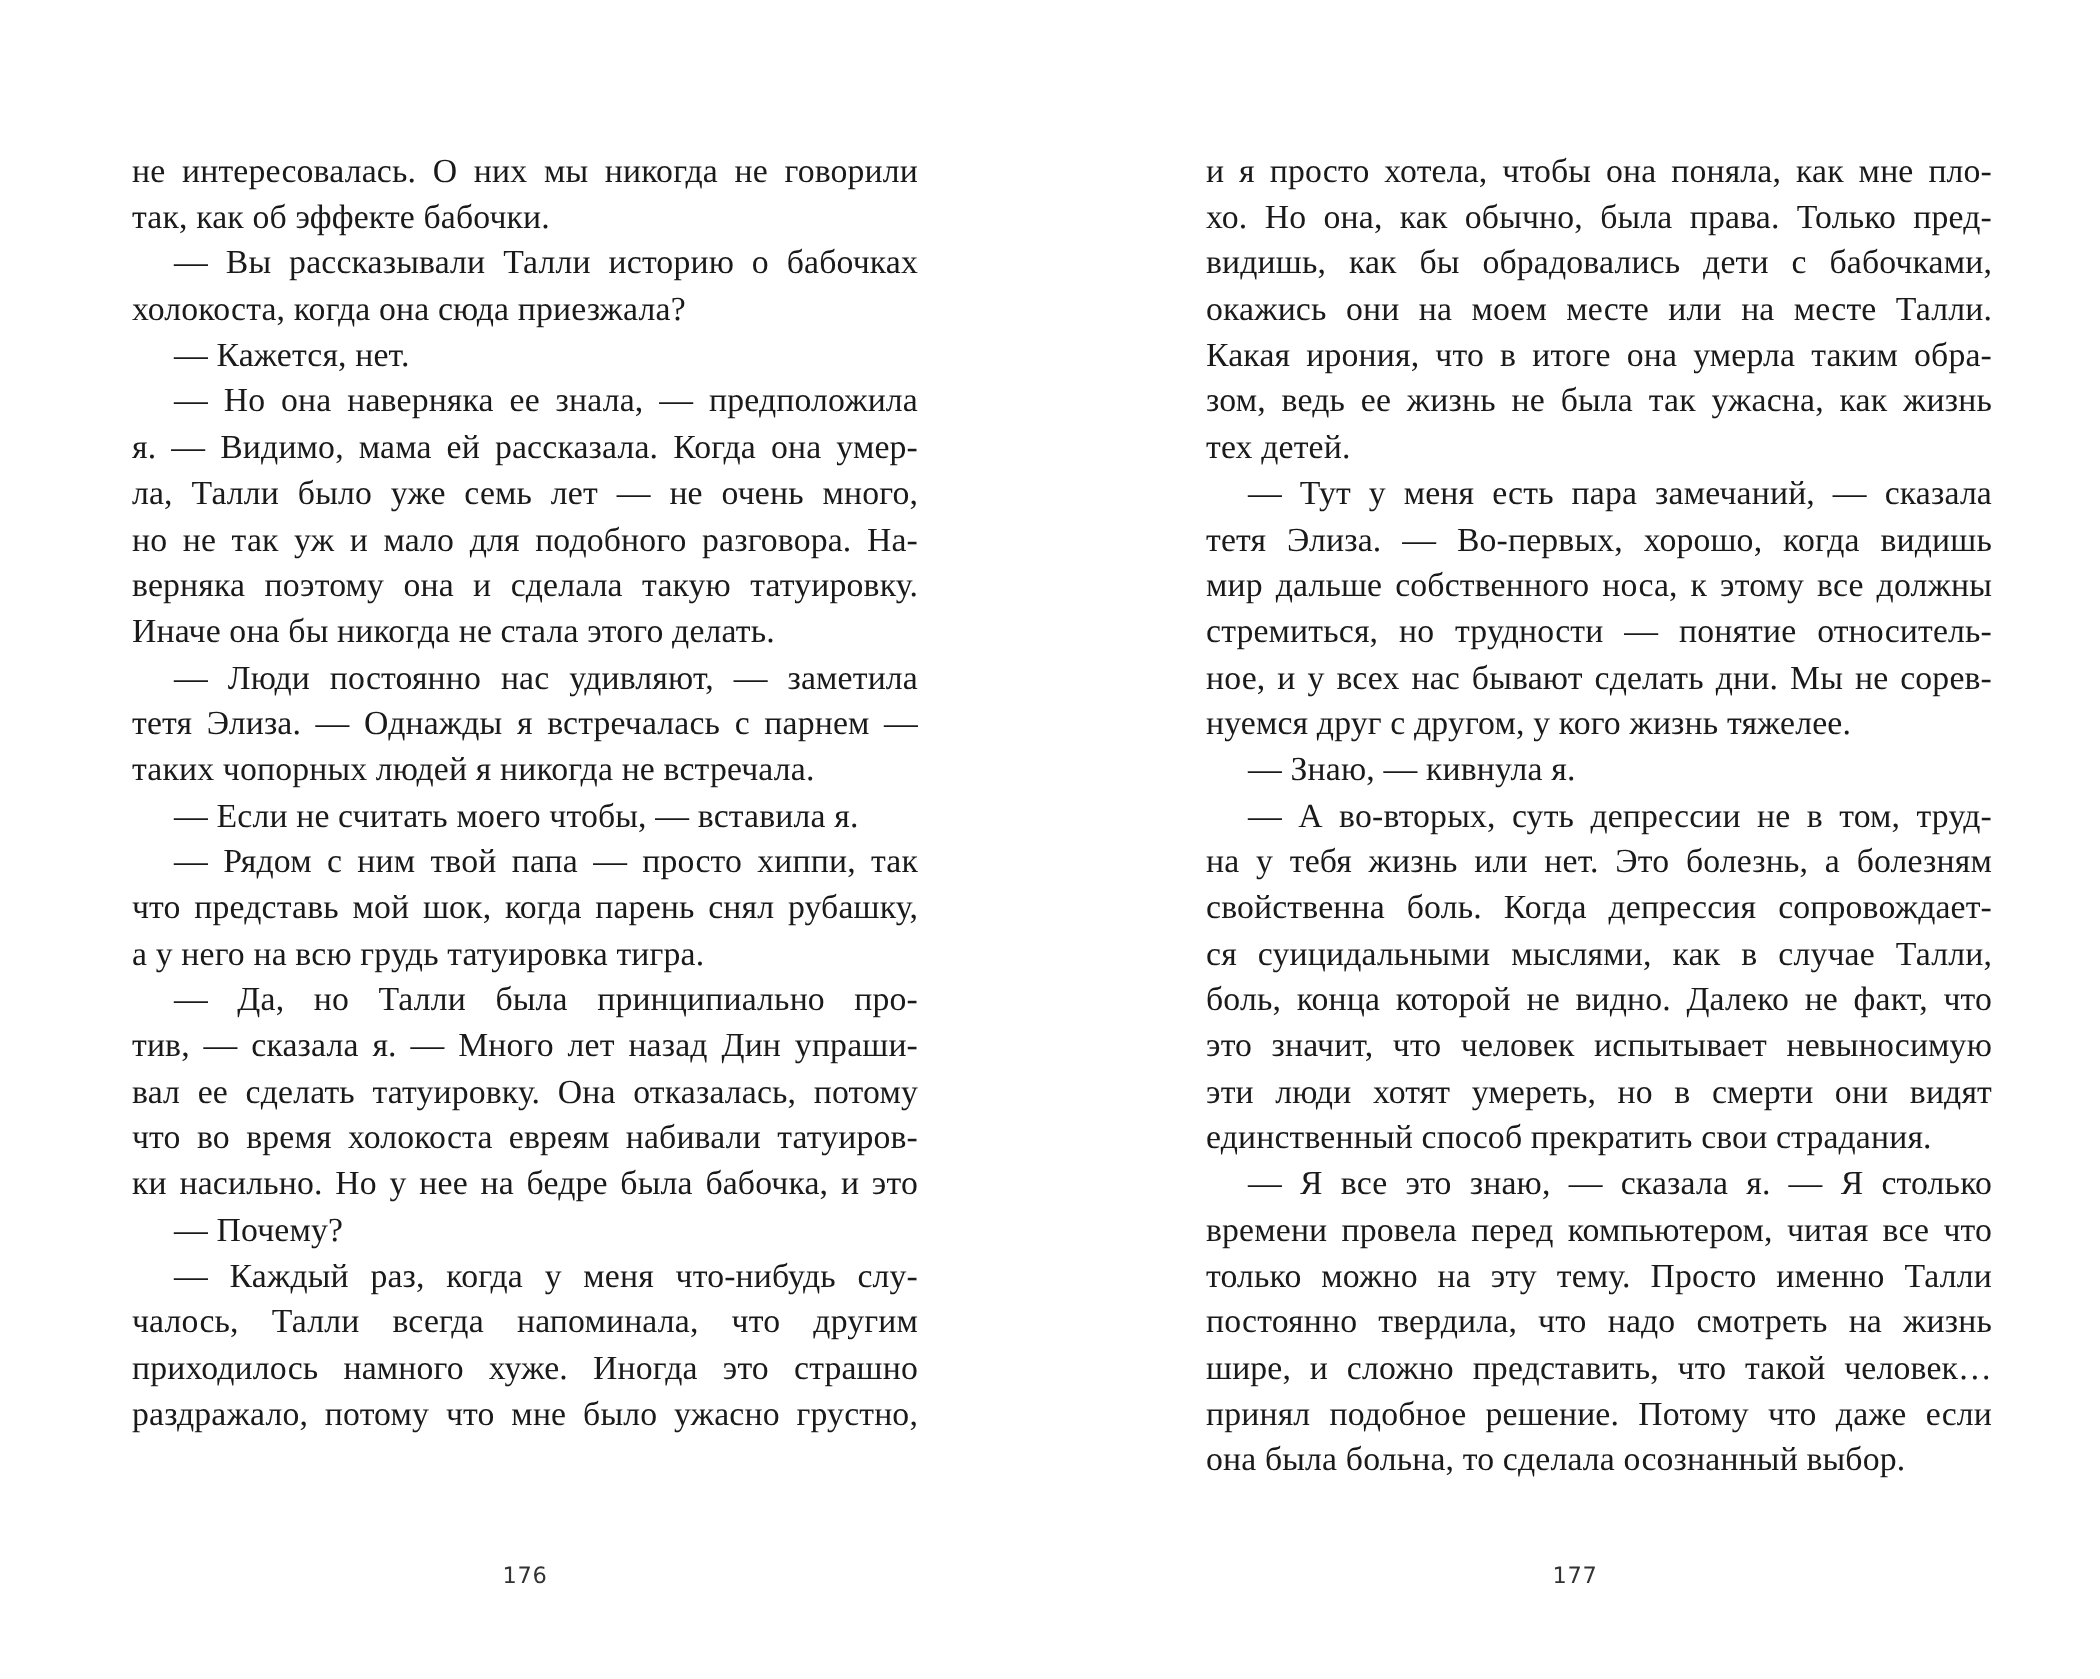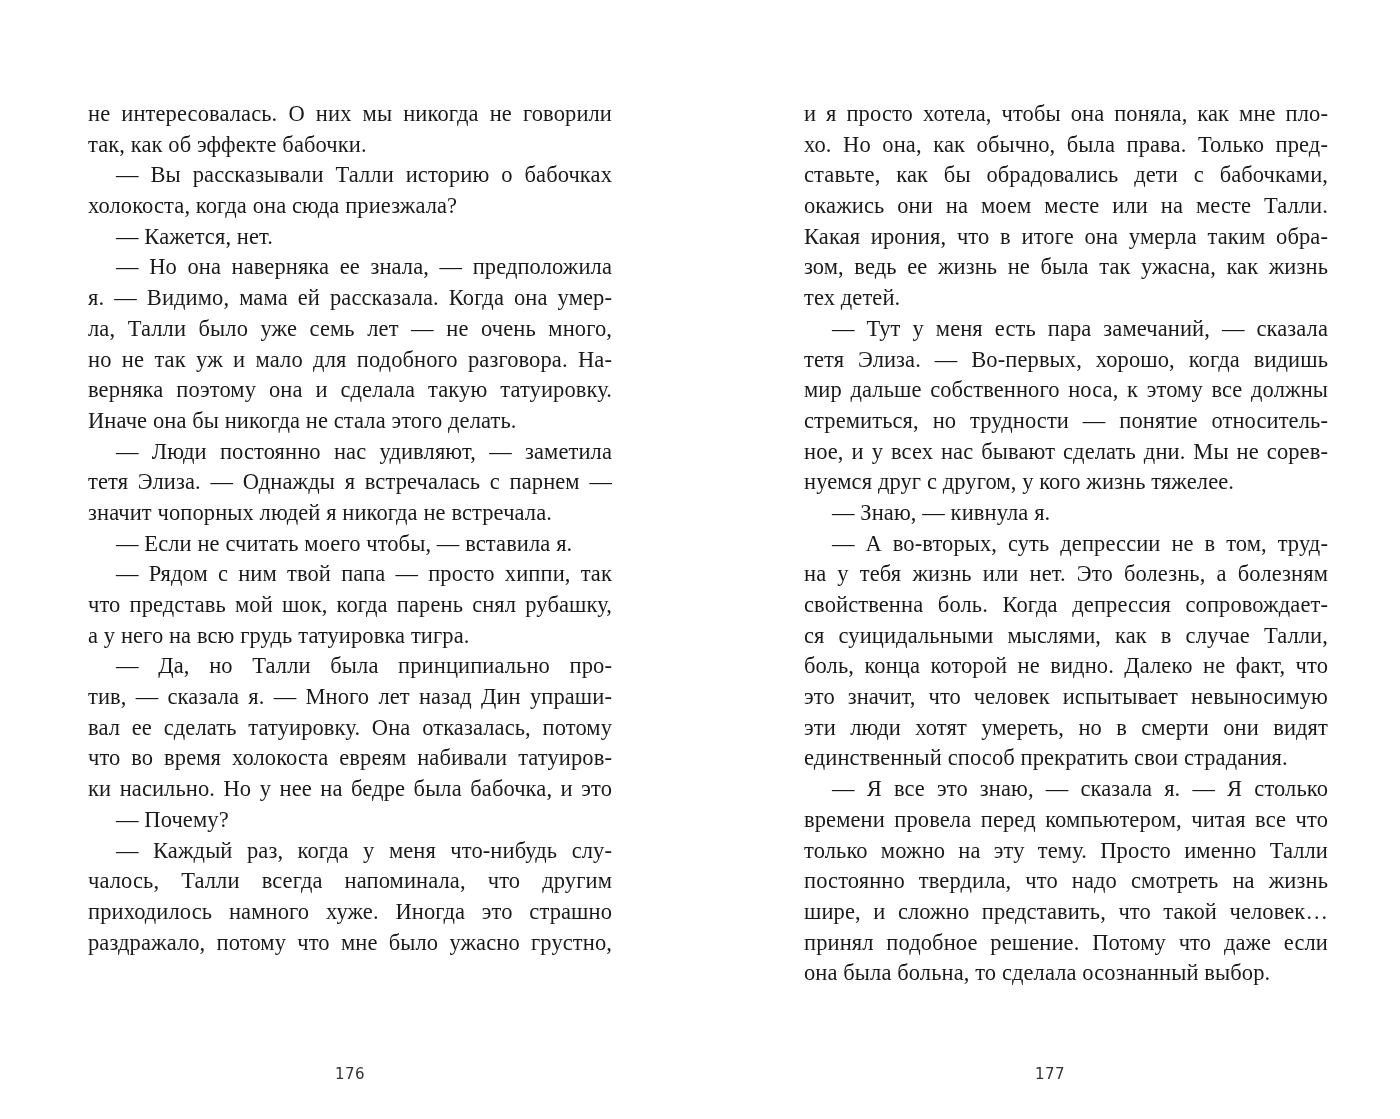--- a/index.html
+++ b/index.html
@@ -60,21 +60,20 @@
 
   .page-number {
     position: absolute;
     top: 1041px;
     width: 100%;
     text-align: center;
     font-family: "DejaVu Sans", sans-serif;
     font-size: 15px;
     color: #333333;
     letter-spacing: 0.5px;
-    margin-top: 24px;
   }
   .page-left .page-number  { left: 0; width: 700px; }
   .page-right .page-number { left: 0; width: 700px; }
 </style>
 </head>
 <body>
 
 <div class="spread">
 
   <div class="page page-left">
@@ -85,21 +84,21 @@
         <span class="line last">холокоста, когда она сюда приезжала?</span>
         <span class="line indent last">— Кажется, нет.</span>
         <span class="line indent">— Но она наверняка ее знала, — предположила</span>
         <span class="line">я. — Видимо, мама ей рассказала. Когда она умер-</span>
         <span class="line">ла, Талли было уже семь лет — не очень много,</span>
         <span class="line">но не так уж и мало для подобного разговора. На-</span>
         <span class="line">верняка поэтому она и сделала такую татуировку.</span>
         <span class="line last">Иначе она бы никогда не стала этого делать.</span>
         <span class="line indent">— Люди постоянно нас удивляют, — заметила</span>
         <span class="line">тетя Элиза. — Однажды я встречалась с парнем —</span>
-        <span class="line last">значит чопорных людей я никогда не встречала.</span>
+        <span class="line last">таких чопорных людей я никогда не встречала.</span>
         <span class="line indent last">— Если не считать моего чтобы, — вставила я.</span>
         <span class="line indent">— Рядом с ним твой папа — просто хиппи, так</span>
         <span class="line">что представь мой шок, когда парень снял рубашку,</span>
         <span class="line last">а у него на всю грудь татуировка тигра.</span>
         <span class="line indent">— Да, но Талли была принципиально про-</span>
         <span class="line">тив, — сказала я. — Много лет назад Дин упраши-</span>
         <span class="line">вал ее сделать татуировку. Она отказалась, потому</span>
         <span class="line">что во время холокоста евреям набивали татуиров-</span>
         <span class="line">ки насильно. Но у нее на бедре была бабочка, и это</span>
         <span class="line indent last">— Почему?</span>
@@ -108,21 +107,21 @@
         <span class="line">приходилось намного хуже. Иногда это страшно</span>
         <span class="line">раздражало, потому что мне было ужасно грустно,</span>
       </div>
     <div class="page-number">176</div>
   </div>
 
   <div class="page page-right">
     <div class="text-block" id="right-text">
         <span class="line">и я просто хотела, чтобы она поняла, как мне пло-</span>
         <span class="line">хо. Но она, как обычно, была права. Только пред-</span>
-        <span class="line">ставьте, как бы обрадовались дети с бабочками,</span>
+        <span class="line">видишь, как бы обрадовались дети с бабочками,</span>
         <span class="line">окажись они на моем месте или на месте Талли.</span>
         <span class="line">Какая ирония, что в итоге она умерла таким обра-</span>
         <span class="line">зом, ведь ее жизнь не была так ужасна, как жизнь</span>
         <span class="line last">тех детей.</span>
         <span class="line indent">— Тут у меня есть пара замечаний, — сказала</span>
         <span class="line">тетя Элиза. — Во-первых, хорошо, когда видишь</span>
         <span class="line">мир дальше собственного носа, к этому все должны</span>
         <span class="line">стремиться, но трудности — понятие относитель-</span>
         <span class="line">ное, и у всех нас бывают сделать дни. Мы не сорев-</span>
         <span class="line last">нуемся друг с другом, у кого жизнь тяжелее.</span>

